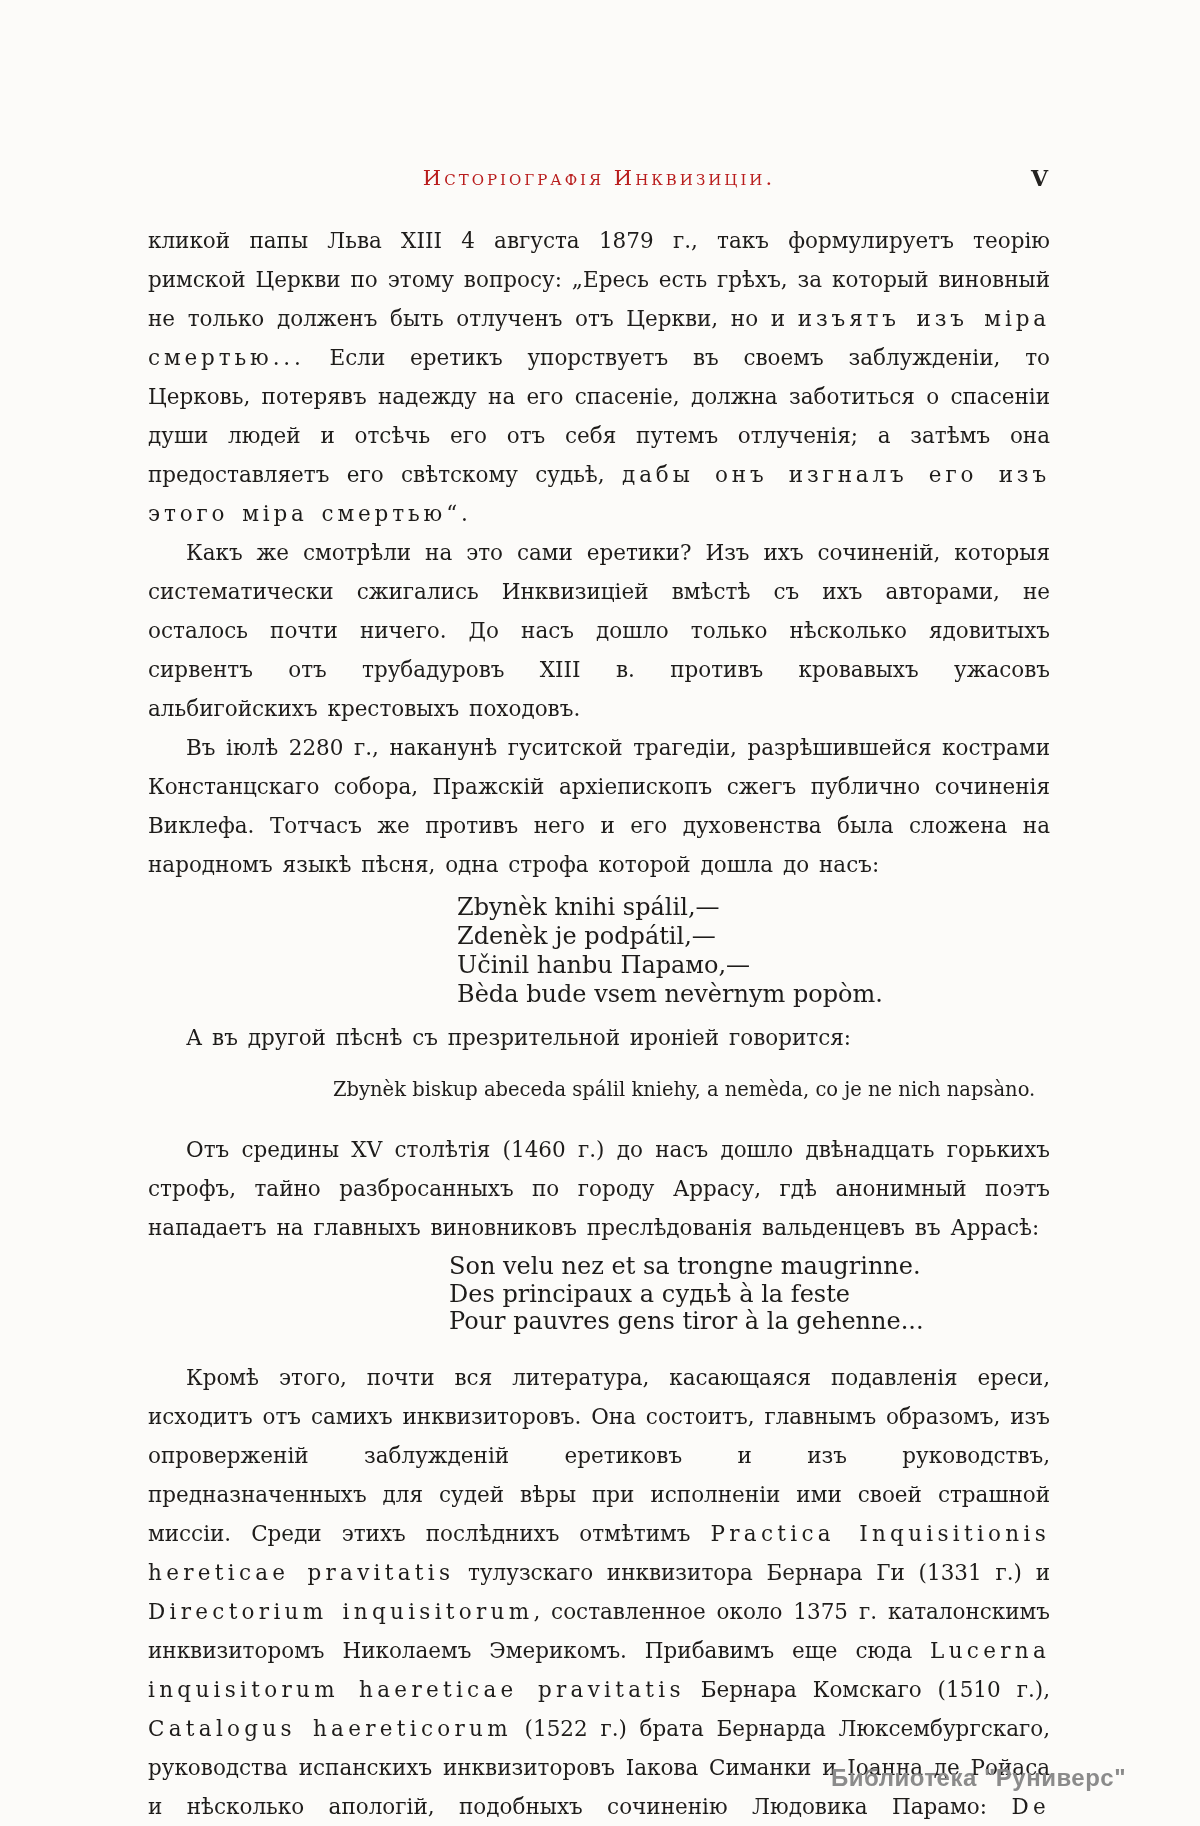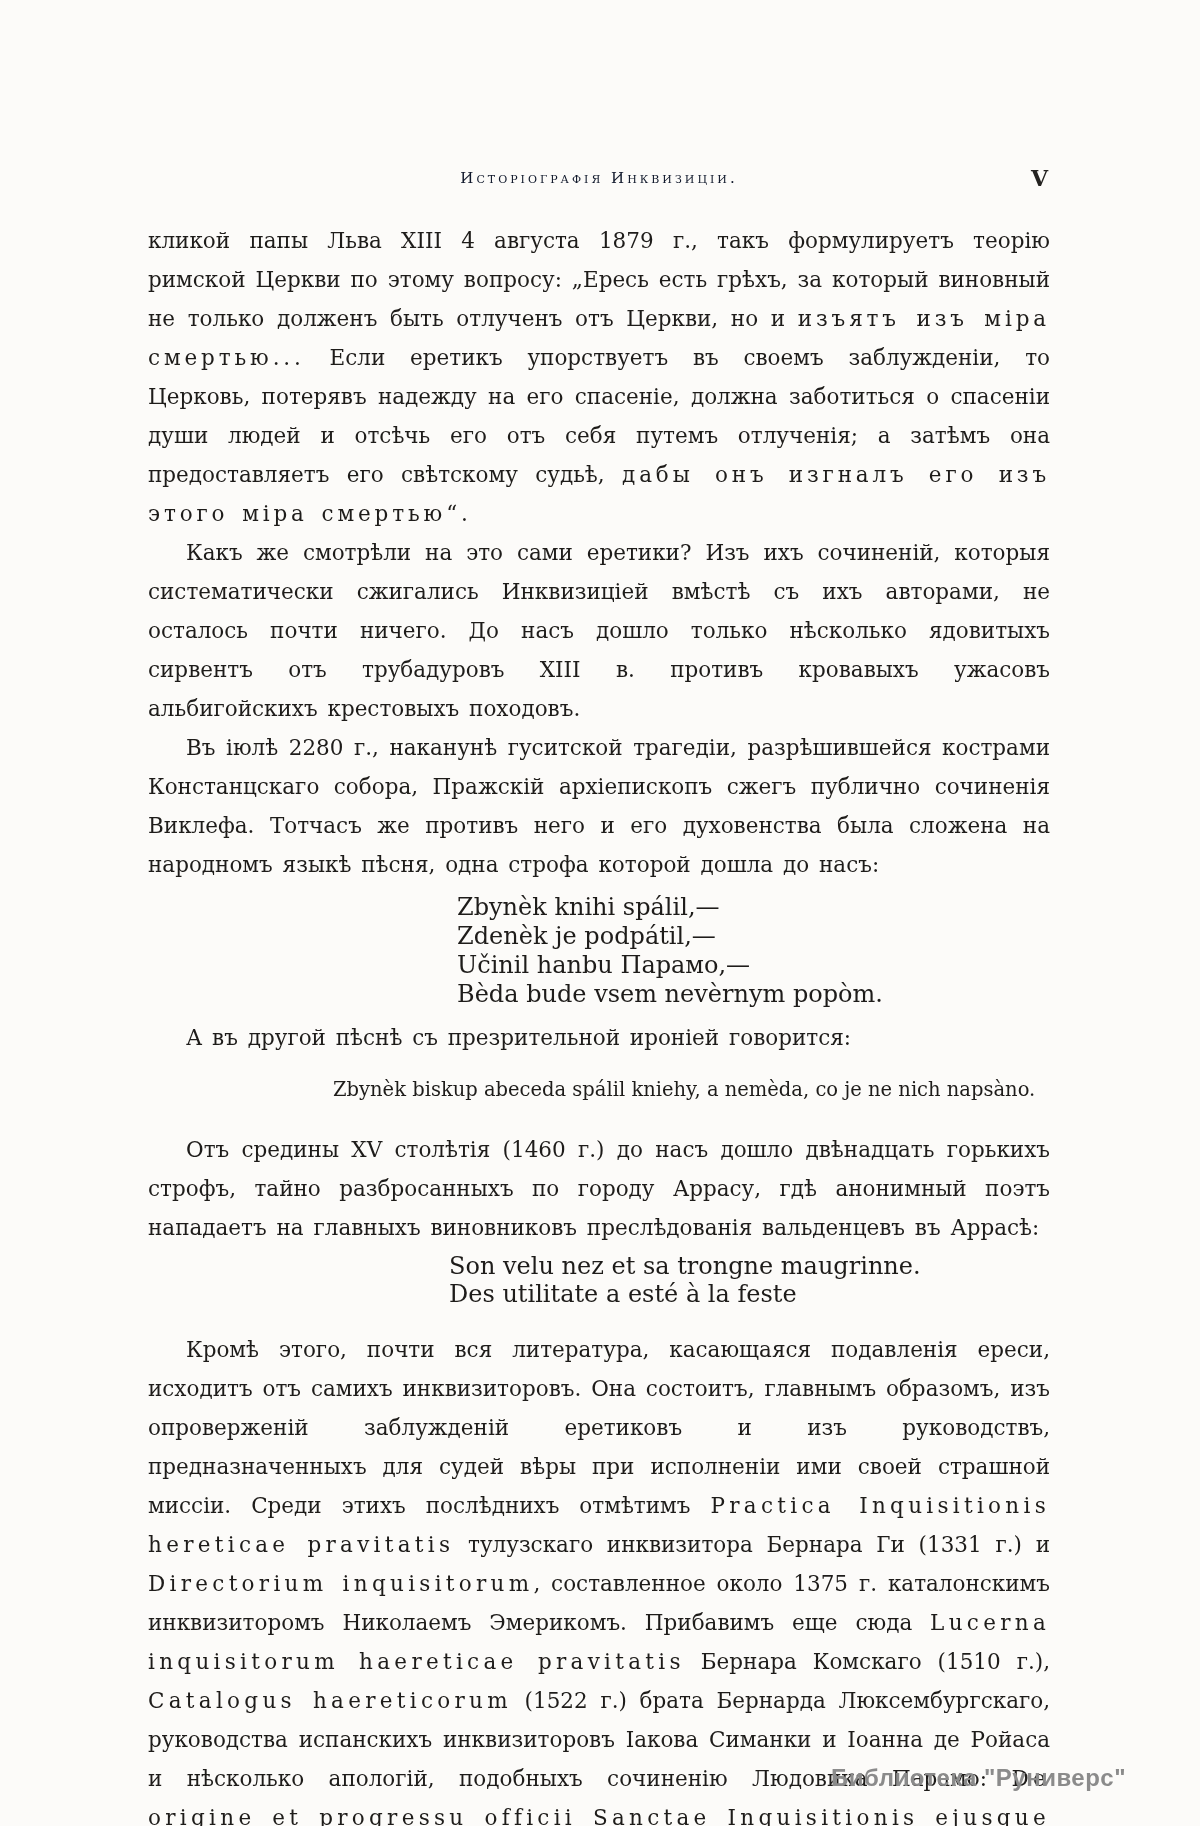--- a/index.html
+++ b/index.html
@@ -18,25 +18,25 @@
     width: 902px;
   }
   .running-head {
     position: relative;
     height: 26px;
     margin-bottom: 30px;
   }
   .head-title {
     display: block;
     text-align: center;
-    font-size: 15px;
+    font-size: 21px;
     line-height: 26px;
     font-variant: small-caps;
     letter-spacing: 3px;
-    color: #0f172a;
+    color: #b91c1c;
   }
   .page-num {
     position: absolute;
     right: 2px; top: 0;
     font-size: 22px;
     line-height: 26px;
     font-weight: bold;
     color: #242220;
   }
   .para {
@@ -88,19 +88,20 @@
           <div class="verse-line" data-name="verse-line">Učinil hanbu Парамо,—</div>
           <div class="verse-line" data-name="verse-line">Bèda bude vsem nevèrnym popòm.</div>
         </div>
         <p class="para" data-name="paragraph-other-song"><span data-name="text-segment">А въ другой пѣснѣ съ презрительной ироніей говорится:</span></p>
         <div class="verse" data-name="czech-quote-verse">
           <div class="verse-line" data-name="verse-line">Zbynèk biskup abeceda spálil kniehy, a nemèda, co je ne nich napsàno.</div>
         </div>
         <p class="para" data-name="paragraph-arras-strophes"><span data-name="text-segment">Отъ средины XV столѣтія (1460 г.) до насъ дошло двѣнадцать горькихъ строфъ, тайно разбросанныхъ по городу Аррасу, гдѣ анонимный поэтъ нападаетъ на главныхъ виновниковъ преслѣдованія вальденцевъ въ Аррасѣ:</span></p>
         <div class="verse" data-name="french-verse">
           <div class="verse-line" data-name="verse-line">Son velu nez et sa trongne maugrinne.</div>
-          <div class="verse-line" data-name="verse-line">Des utilitate a esté à la feste</div>
+          <div class="verse-line" data-name="verse-line">Des principaux a судьѣ à la feste</div>
+          <div class="verse-line" data-name="verse-line">Pour pauvres gens tiror à la gehenne...</div>
         </div>
         <p class="para" data-name="paragraph-inquisitor-literature"><span data-name="text-segment">Кромѣ этого, почти вся литература, касающаяся подавленія ереси, исходитъ отъ самихъ инквизиторовъ. Она состоитъ, главнымъ образомъ, изъ опроверженій заблужденій еретиковъ и изъ руководствъ, предназначенныхъ для судей вѣры при исполненіи ими своей страшной миссіи. Среди этихъ послѣднихъ отмѣтимъ </span><span class="latin" data-name="emphasized-segment">Practica Inquisitionis hereticae pravitatis</span><span data-name="text-segment"> тулузскаго инквизитора Бернара Ги (1331 г.) и </span><span class="latin" data-name="emphasized-segment">Directorium inquisitorum</span><span data-name="text-segment">, составленное около 1375 г. каталонскимъ инквизиторомъ Николаемъ Эмерикомъ. Прибавимъ еще сюда </span><span class="latin" data-name="emphasized-segment">Lucerna inquisitorum haereticae pravitatis</span><span data-name="text-segment"> Бернара Комскаго (1510 г.), </span><span class="latin" data-name="emphasized-segment">Catalogus haereticorum</span><span data-name="text-segment"> (1522 г.) брата Бернарда Люксембургскаго, руководства испанскихъ инквизиторовъ Іакова Симанки и Іоанна де Ройаса и нѣсколько апологій, подобныхъ сочиненію Людовика Парамо: </span><span class="latin" data-name="emphasized-segment">De origine et progressu officii Sanctae Inquisitionis ejusque utilitate et dignitate libri tres</span><span data-name="text-segment"> (Мадридъ, 1598 г.).</span></p>
       </div>
   </div>
   <div class="watermark" data-name="library-watermark">Библиотека "Руниверс"</div>
 </div>
 
 </body></html>

